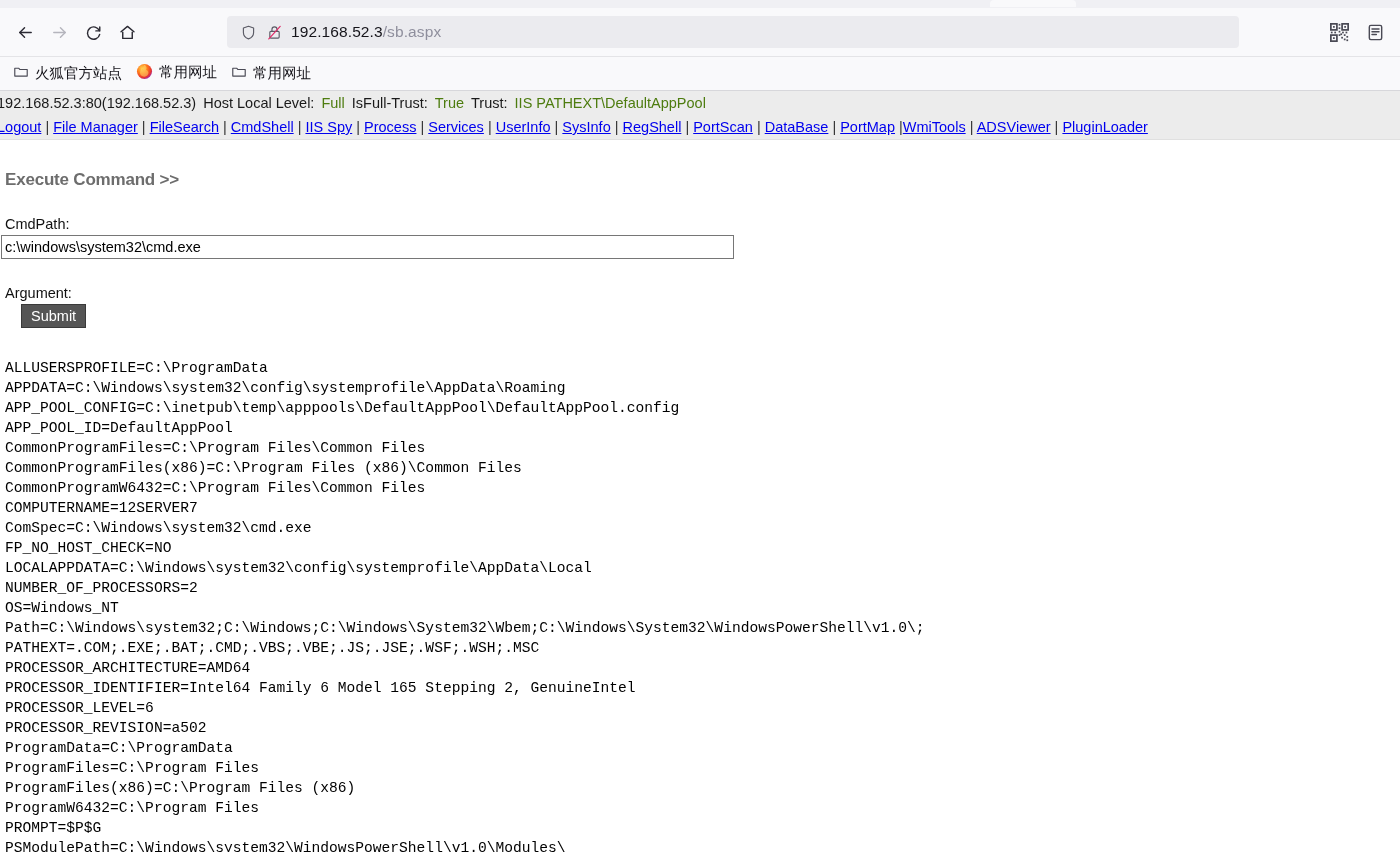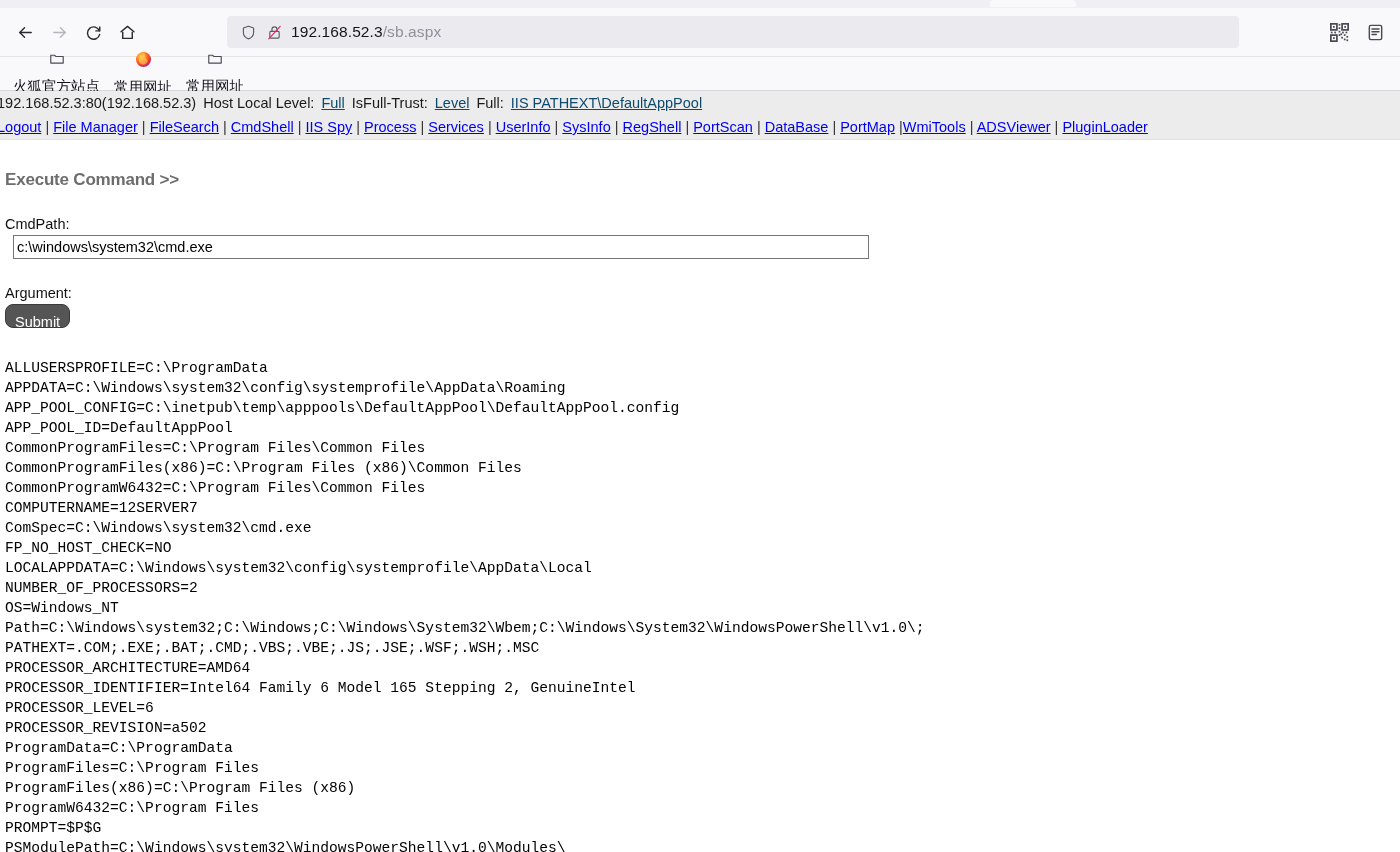--- a/index.html
+++ b/index.html
@@ -72,25 +72,24 @@
   }
 
   .bookmarks {
     height: 34px;
     background: #f9f9fb;
     display: flex; align-items: center;
     padding: 0 6px;
     border-bottom: 1px solid #d7d7db;
   }
   .bm-item {
-    display: flex; align-items: center;
+    display: flex; 
     padding: 3px 7px;
     border-radius: 4px;
     gap: 6px;
-    flex-direction: column;
   }
   .bm-label {
     font-size: 14.5px;
     color: #15141a;
     white-space: nowrap;
   }
 
   
   #page {
     width: 1400px;
@@ -108,21 +107,21 @@
 
   .infobar {
     background: #ececec;
     height: 24px;
     line-height: 24px;
     font-size: 14.5px;
     color: #1a1a1a;
     padding: 0 4px;
     white-space: nowrap;
   }
-  .infobar .red { color: #0c4a6e; text-decoration: underline; }
+  .infobar .red { color: #4d7c0f; }
   .infobar .sp { display: inline-block; width: 7px; }
 
   .navlinks {
     background: #ececec;
     height: 25px;
     line-height: 25px;
     font-size: 14.5px;
     color: #222;
     padding: 0 4px;
     white-space: nowrap;
@@ -146,44 +145,44 @@
 
   .field-label {
     font-size: 14.5px;
     color: #111;
     margin: 26px 0 3px 4px;
   }
 
   .row { display: flex; align-items: flex-start; }
 
   input.txt {
-    width: 856px;
+    width: 733px;
     height: 24px;
     font-family: "Liberation Sans", sans-serif;
     font-size: 14.5px;
     color: #000;
     padding: 0 3px;
-    margin-left: 12px;
+    margin-left: 0;
     border: 1px solid #767676;
     background: #fff;
     border-radius: 0;
     outline: none;
   }
 
   button.submit {
-    margin-left: 4px;
+    margin-left: 20px;
     height: 24px;
-    padding: 6px 9px;
+    padding: 0 9px;
     background: #555555;
     color: #ffffff;
     border: 1px solid #3a3a3a;
     font-family: "Liberation Sans", sans-serif;
     font-size: 14.5px;
     line-height: 22px;
-    border-radius: 8px;
+    border-radius: 0;
     cursor: pointer;
   }
 
   .output {
     margin: 30px 0 0 4px;
     font-family: "Liberation Mono", "DejaVu Sans Mono", monospace;
     font-size: 14.6px;
     line-height: 20px;
     color: #000;
     white-space: pre;
@@ -314,21 +313,21 @@
       </span>
       <span class="bm-label">常用网址</span>
     </div>
   </div>
 </div>
 
 <div id="page">
 <div id="page-inner">
 
   <div class="infobar">
-    <span>192.168.52.3:80(192.168.52.3)</span><span class="sp"></span><span>Host Local Level:</span><span class="sp"></span><span class="red">Full</span><span class="sp"></span><span>IsFull-Trust:</span><span class="sp"></span><span class="red">Level</span><span class="sp"></span><span>Full:</span><span class="sp"></span><span class="red">IIS PATHEXT\DefaultAppPool</span>
+    <span>192.168.52.3:80(192.168.52.3)</span><span class="sp"></span><span>Host Local Level:</span><span class="sp"></span><span class="red">Full</span><span class="sp"></span><span>IsFull-Trust:</span><span class="sp"></span><span class="red">True</span><span class="sp"></span><span>Trust:</span><span class="sp"></span><span class="red">IIS PATHEXT\DefaultAppPool</span>
   </div>
 
   <div class="navlinks">
     <a href="#">Logout</a><span class="sep"> | </span><a href="#">File Manager</a><span class="sep"> | </span><a href="#">FileSearch</a><span class="sep"> | </span><a href="#">CmdShell</a><span class="sep"> | </span><a href="#">IIS Spy</a><span class="sep"> | </span><a href="#">Process</a><span class="sep"> | </span><a href="#">Services</a><span class="sep"> | </span><a href="#">UserInfo</a><span class="sep"> | </span><a href="#">SysInfo</a><span class="sep"> | </span><a href="#">RegShell</a><span class="sep"> | </span><a href="#">PortScan</a><span class="sep"> | </span><a href="#">DataBase</a><span class="sep"> | </span><a href="#">PortMap</a><span class="sep"> |</span><a href="#">WmiTools</a><span class="sep"> | </span><a href="#">ADSViewer</a><span class="sep"> | </span><a href="#">PluginLoader</a>
   </div>
 
   <div class="content">
 
     <div class="heading">Execute Command &gt;&gt;</div>
 

